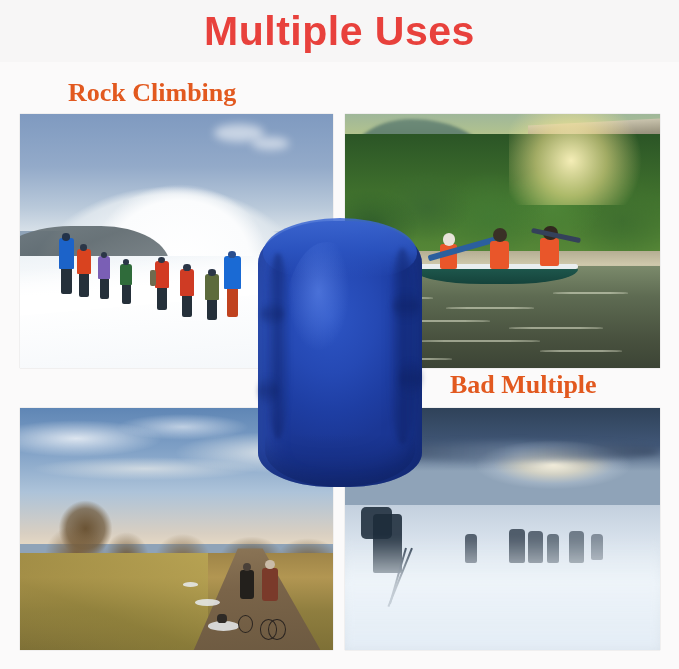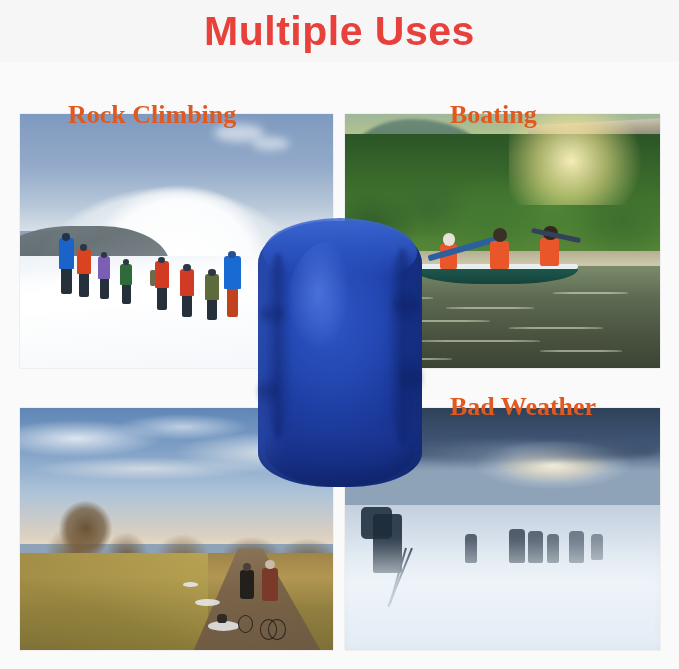--- a/index.html
+++ b/index.html
@@ -41,21 +41,20 @@
   
   .caption {
     position: absolute;
     font-family: "Liberation Serif", serif;
     font-weight: bold;
     font-size: 26px;
     color: #e2591f;
     white-space: nowrap;
     z-index: 6;
     line-height: 1;
-    margin-top: 22px;
   }
   .cap-rock    { left: 68px;  top: 80px; }
   .cap-boat    { left: 450px; top: 80px; }
   .cap-cycle   { left: 118px; top: 372px; }
   .cap-weather { left: 450px; top: 372px; }
 
   
   .panel {
     position: absolute;
     overflow: hidden;
@@ -319,22 +318,21 @@
 </head>
 <body>
 
 <div class="page">
 
   <div class="title-bar">
     <div class="title">Multiple Uses</div>
   </div>
 
   <div class="caption cap-rock">Rock Climbing</div>
-  <div class="caption cap-boat">Boating</div>
-  <div class="caption cap-weather">Bad Weather</div>
+  <div class="caption cap-weather">Bad Multiple</div>
 
   <div class="panel p-rock">
     <div class="layer rk-sky"></div>
     <div class="layer rk-cloud" style="left:62%;top:4%;width:16%;height:7%;"></div>
     <div class="layer rk-cloud" style="left:74%;top:9%;width:12%;height:5%;"></div>
     <div class="layer rk-peak"></div>
     <div class="layer rk-peak2"></div>
     <div class="layer rk-rock"></div>
     <div class="layer rk-rockspeck" style="left:6%;top:56%;width:3px;height:2px;"></div>
     <div class="layer rk-rockspeck" style="left:16%;top:60%;width:4px;height:2px;"></div>

